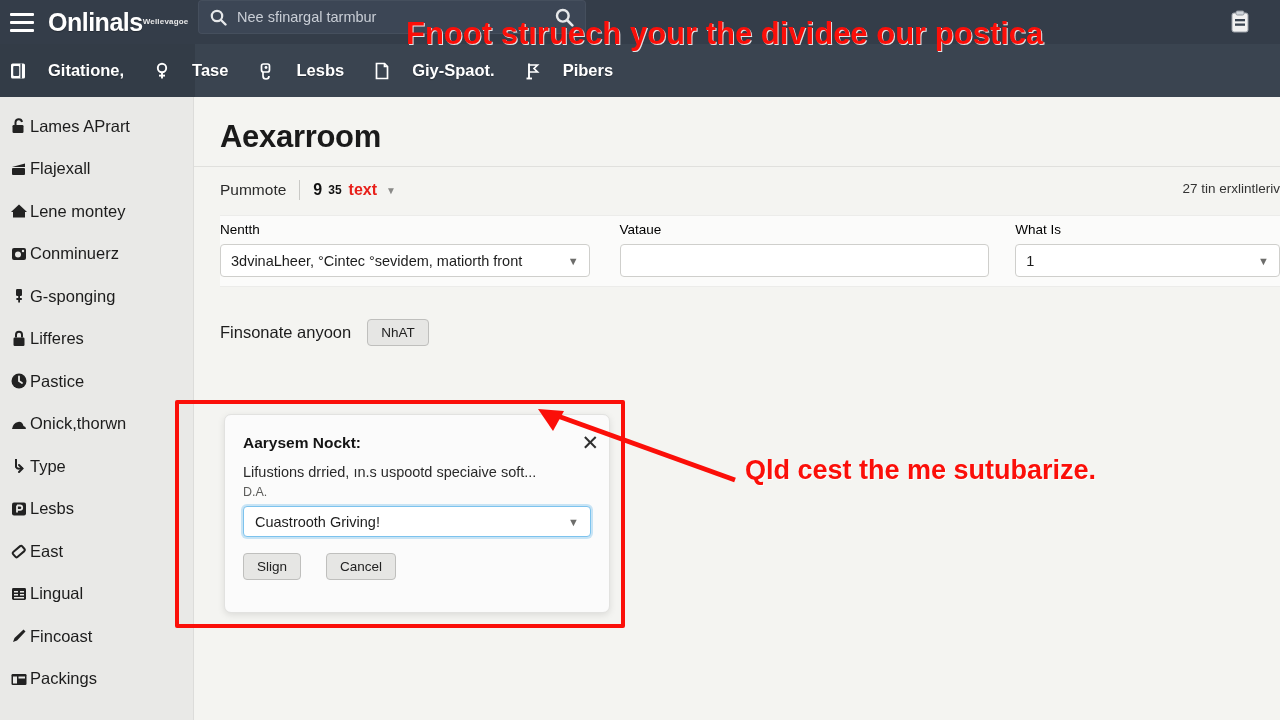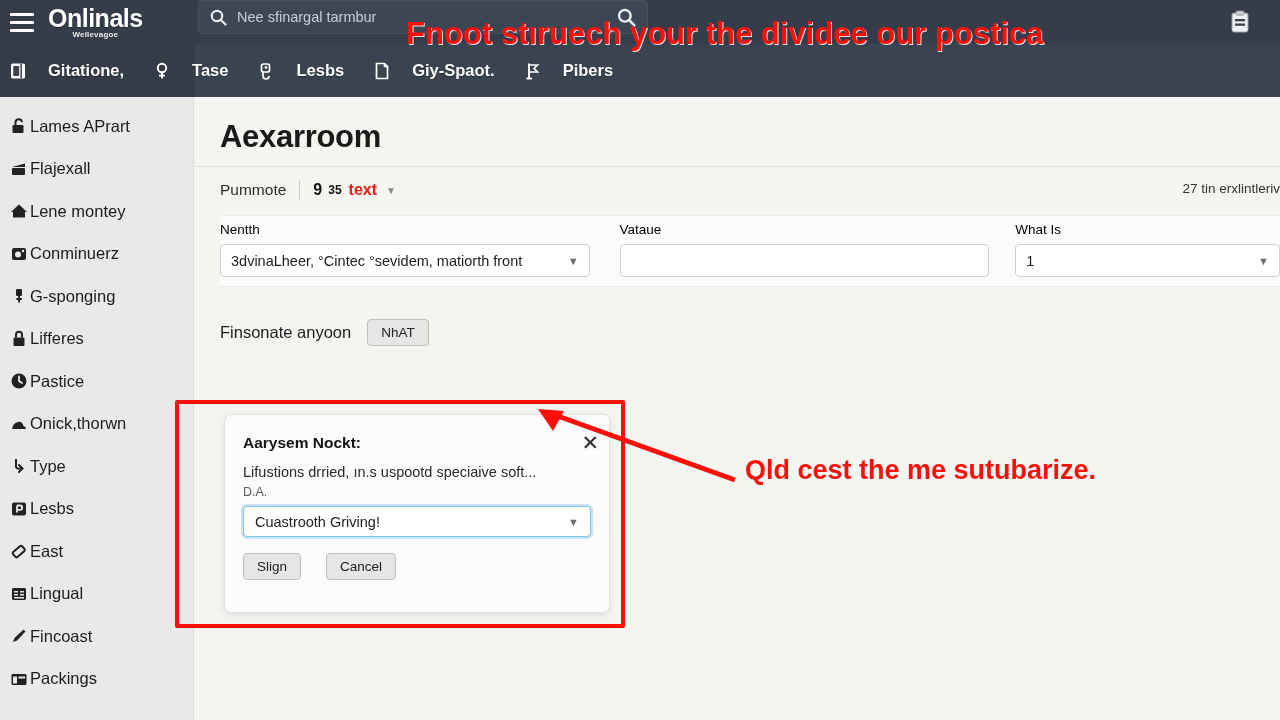--- a/index.html
+++ b/index.html
@@ -15,29 +15,29 @@
   .topbar {
     position: absolute; left: 0; top: 0; width: 1280px; height: 44px;
     background: #343d49;
     display: flex; align-items: center;
   }
   .hamburger {
     width: 44px; height: 44px; display: flex; flex-direction: column;
     justify-content: center; align-items: center; gap: 5px; cursor: pointer;
   }
   .hamburger span { display: block; width: 24px; height: 3px; background: #fff; border-radius: 1px; }
-  .brand { display: flex; flex-direction: column; align-items: center; margin-left: 4px; }
+  .brand { display: flex; flex-direction: row; align-items: center; margin-left: 4px; }
   .brand-name {
     color: #fff; font-size: 25px; font-weight: bold; letter-spacing: -0.5px;
     line-height: 26px; text-shadow: 0 1px 1px rgba(0,0,0,.3);
   }
   .brand-sub { color: #e8e8e8; font-size: 8px; font-weight: bold; margin-top: -1px; letter-spacing: .2px; }
 
   .searchbox {
-    position: absolute; left: 198px; top: 0px; width: 450px; height: 34px;
+    position: absolute; left: 198px; top: 0px; width: 388px; height: 34px;
     background: #3c4655; border-radius: 4px;
     display: flex; align-items: center; padding: 0 12px; gap: 10px;
     box-shadow: inset 0 0 0 1px rgba(255,255,255,.05);
   }
   .searchbox .sicon { color: #e6e8ea; display:flex; }
   .search-input {
     flex: 1; background: transparent; border: 0; outline: none;
     color: #e9ecef; font-size: 14.5px; font-family: "Liberation Sans", sans-serif;
   }
   .search-input::placeholder { color: #c9ced6; }

